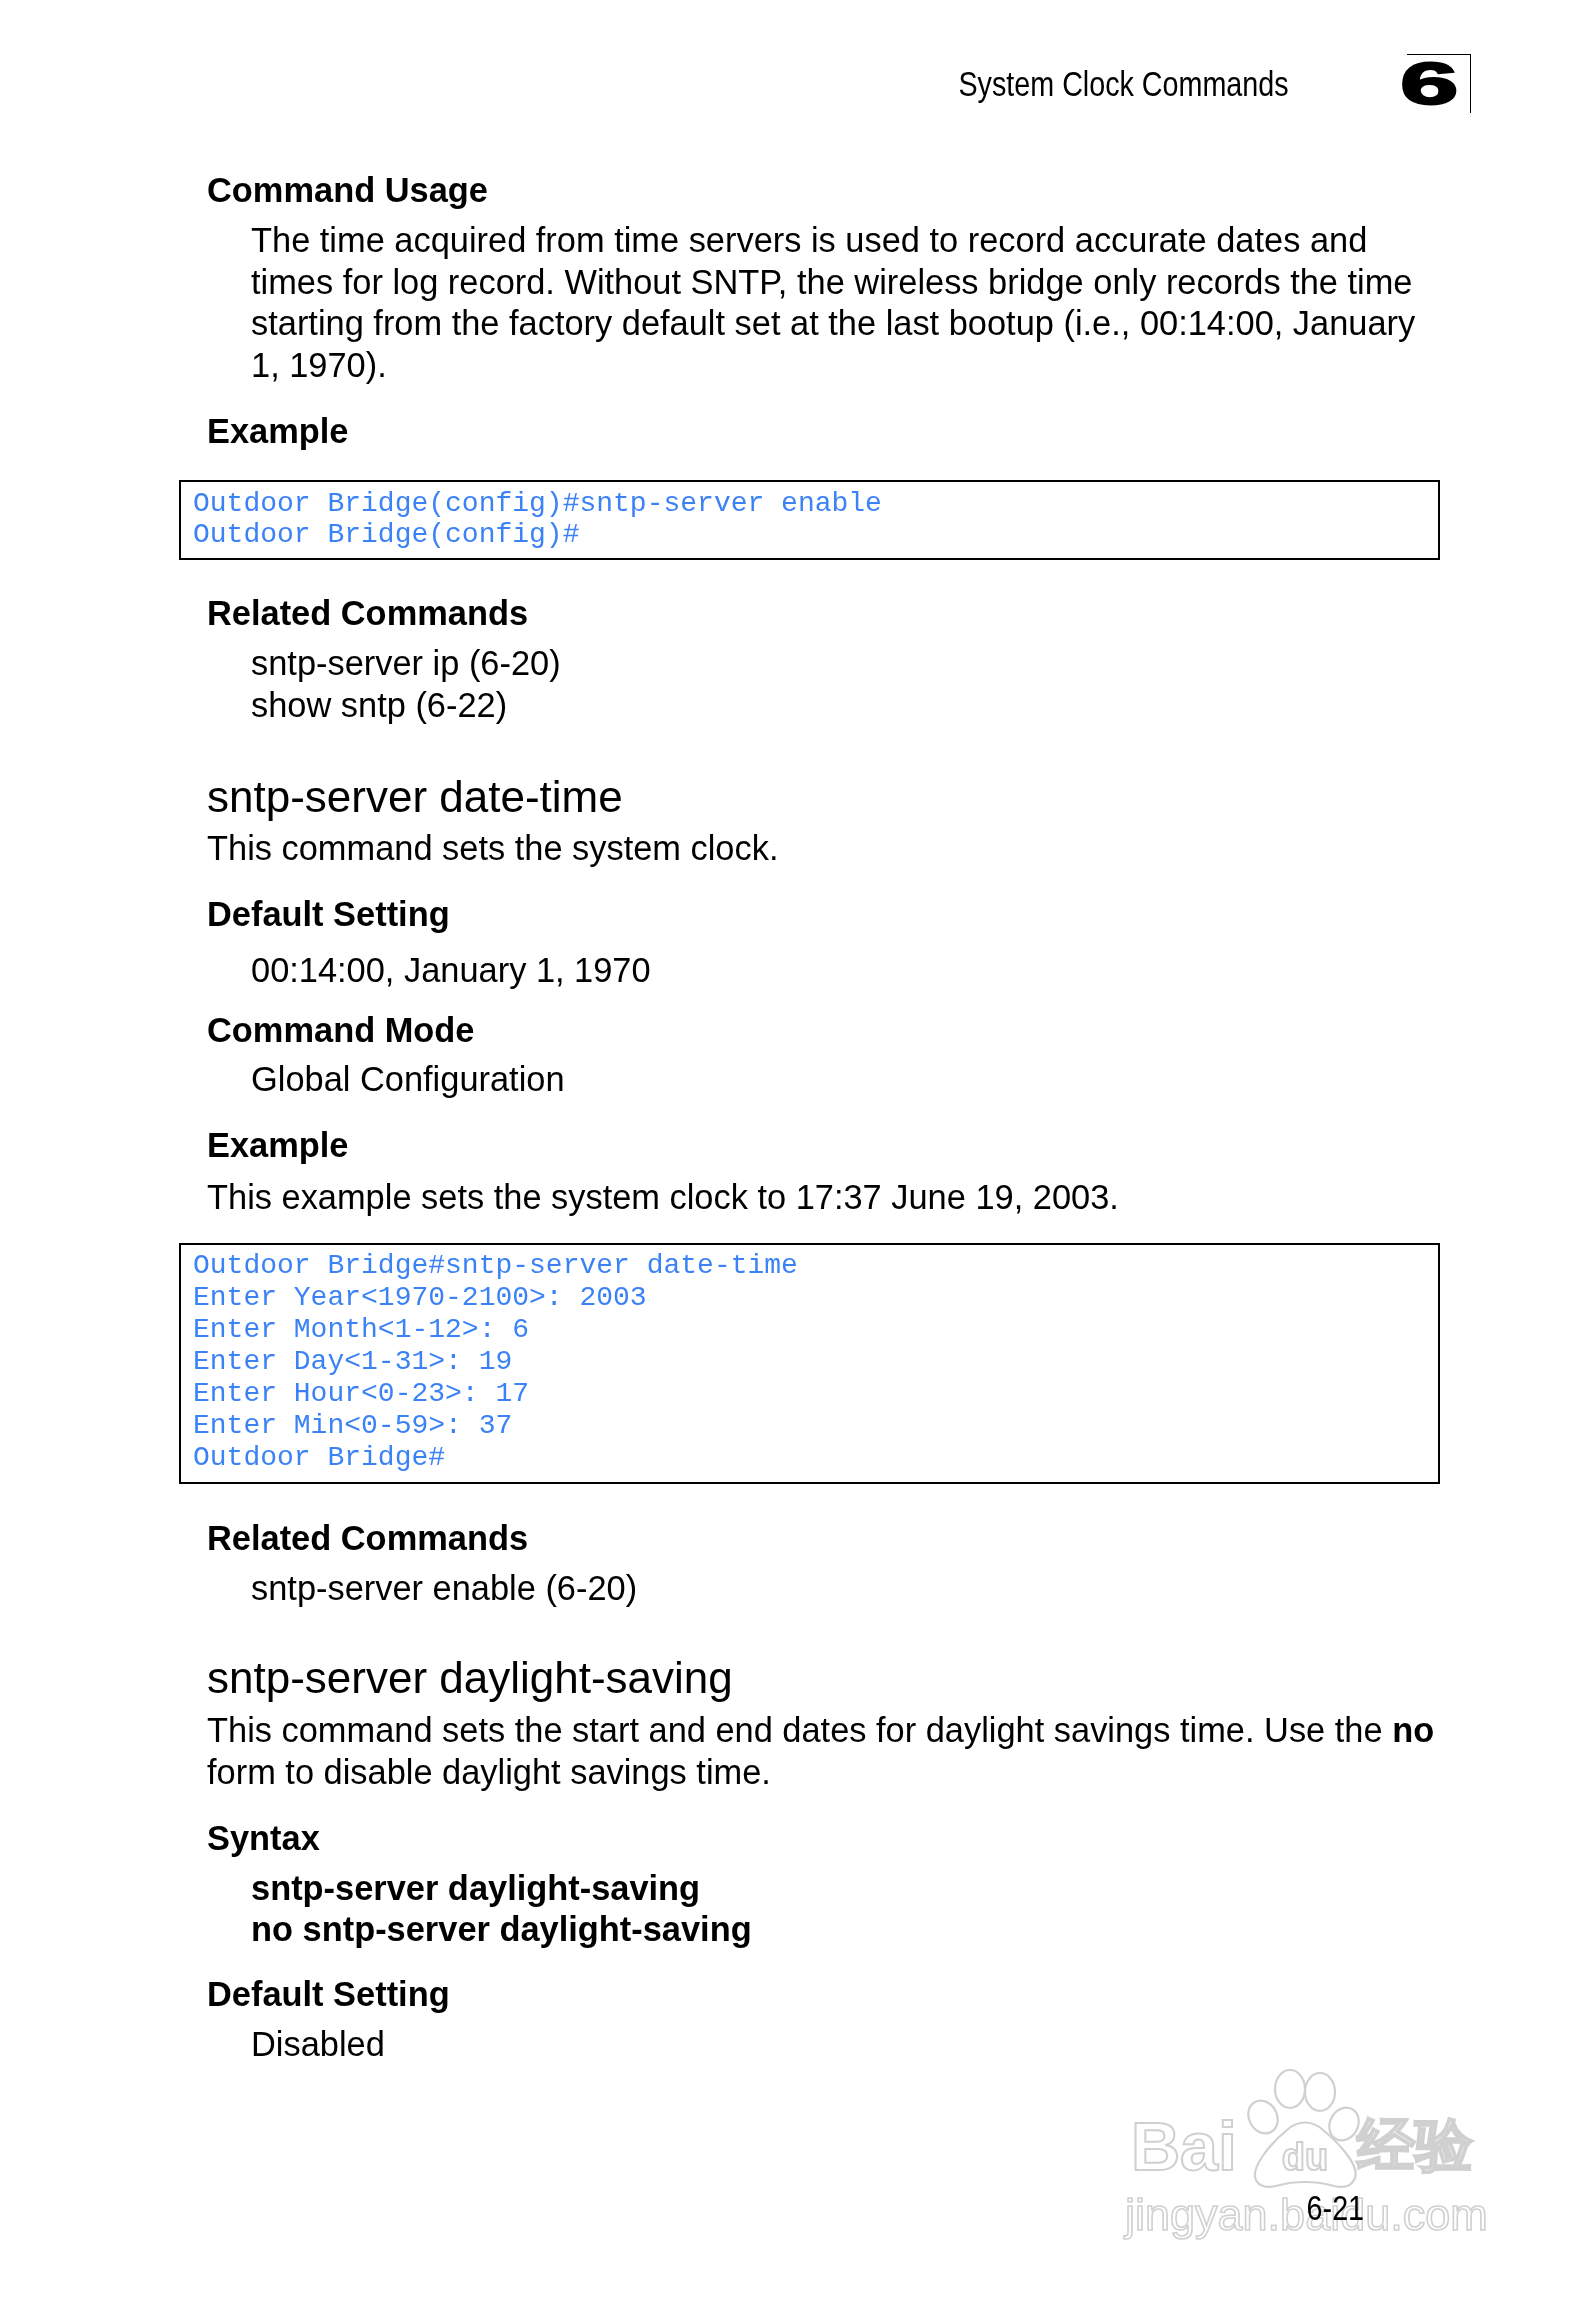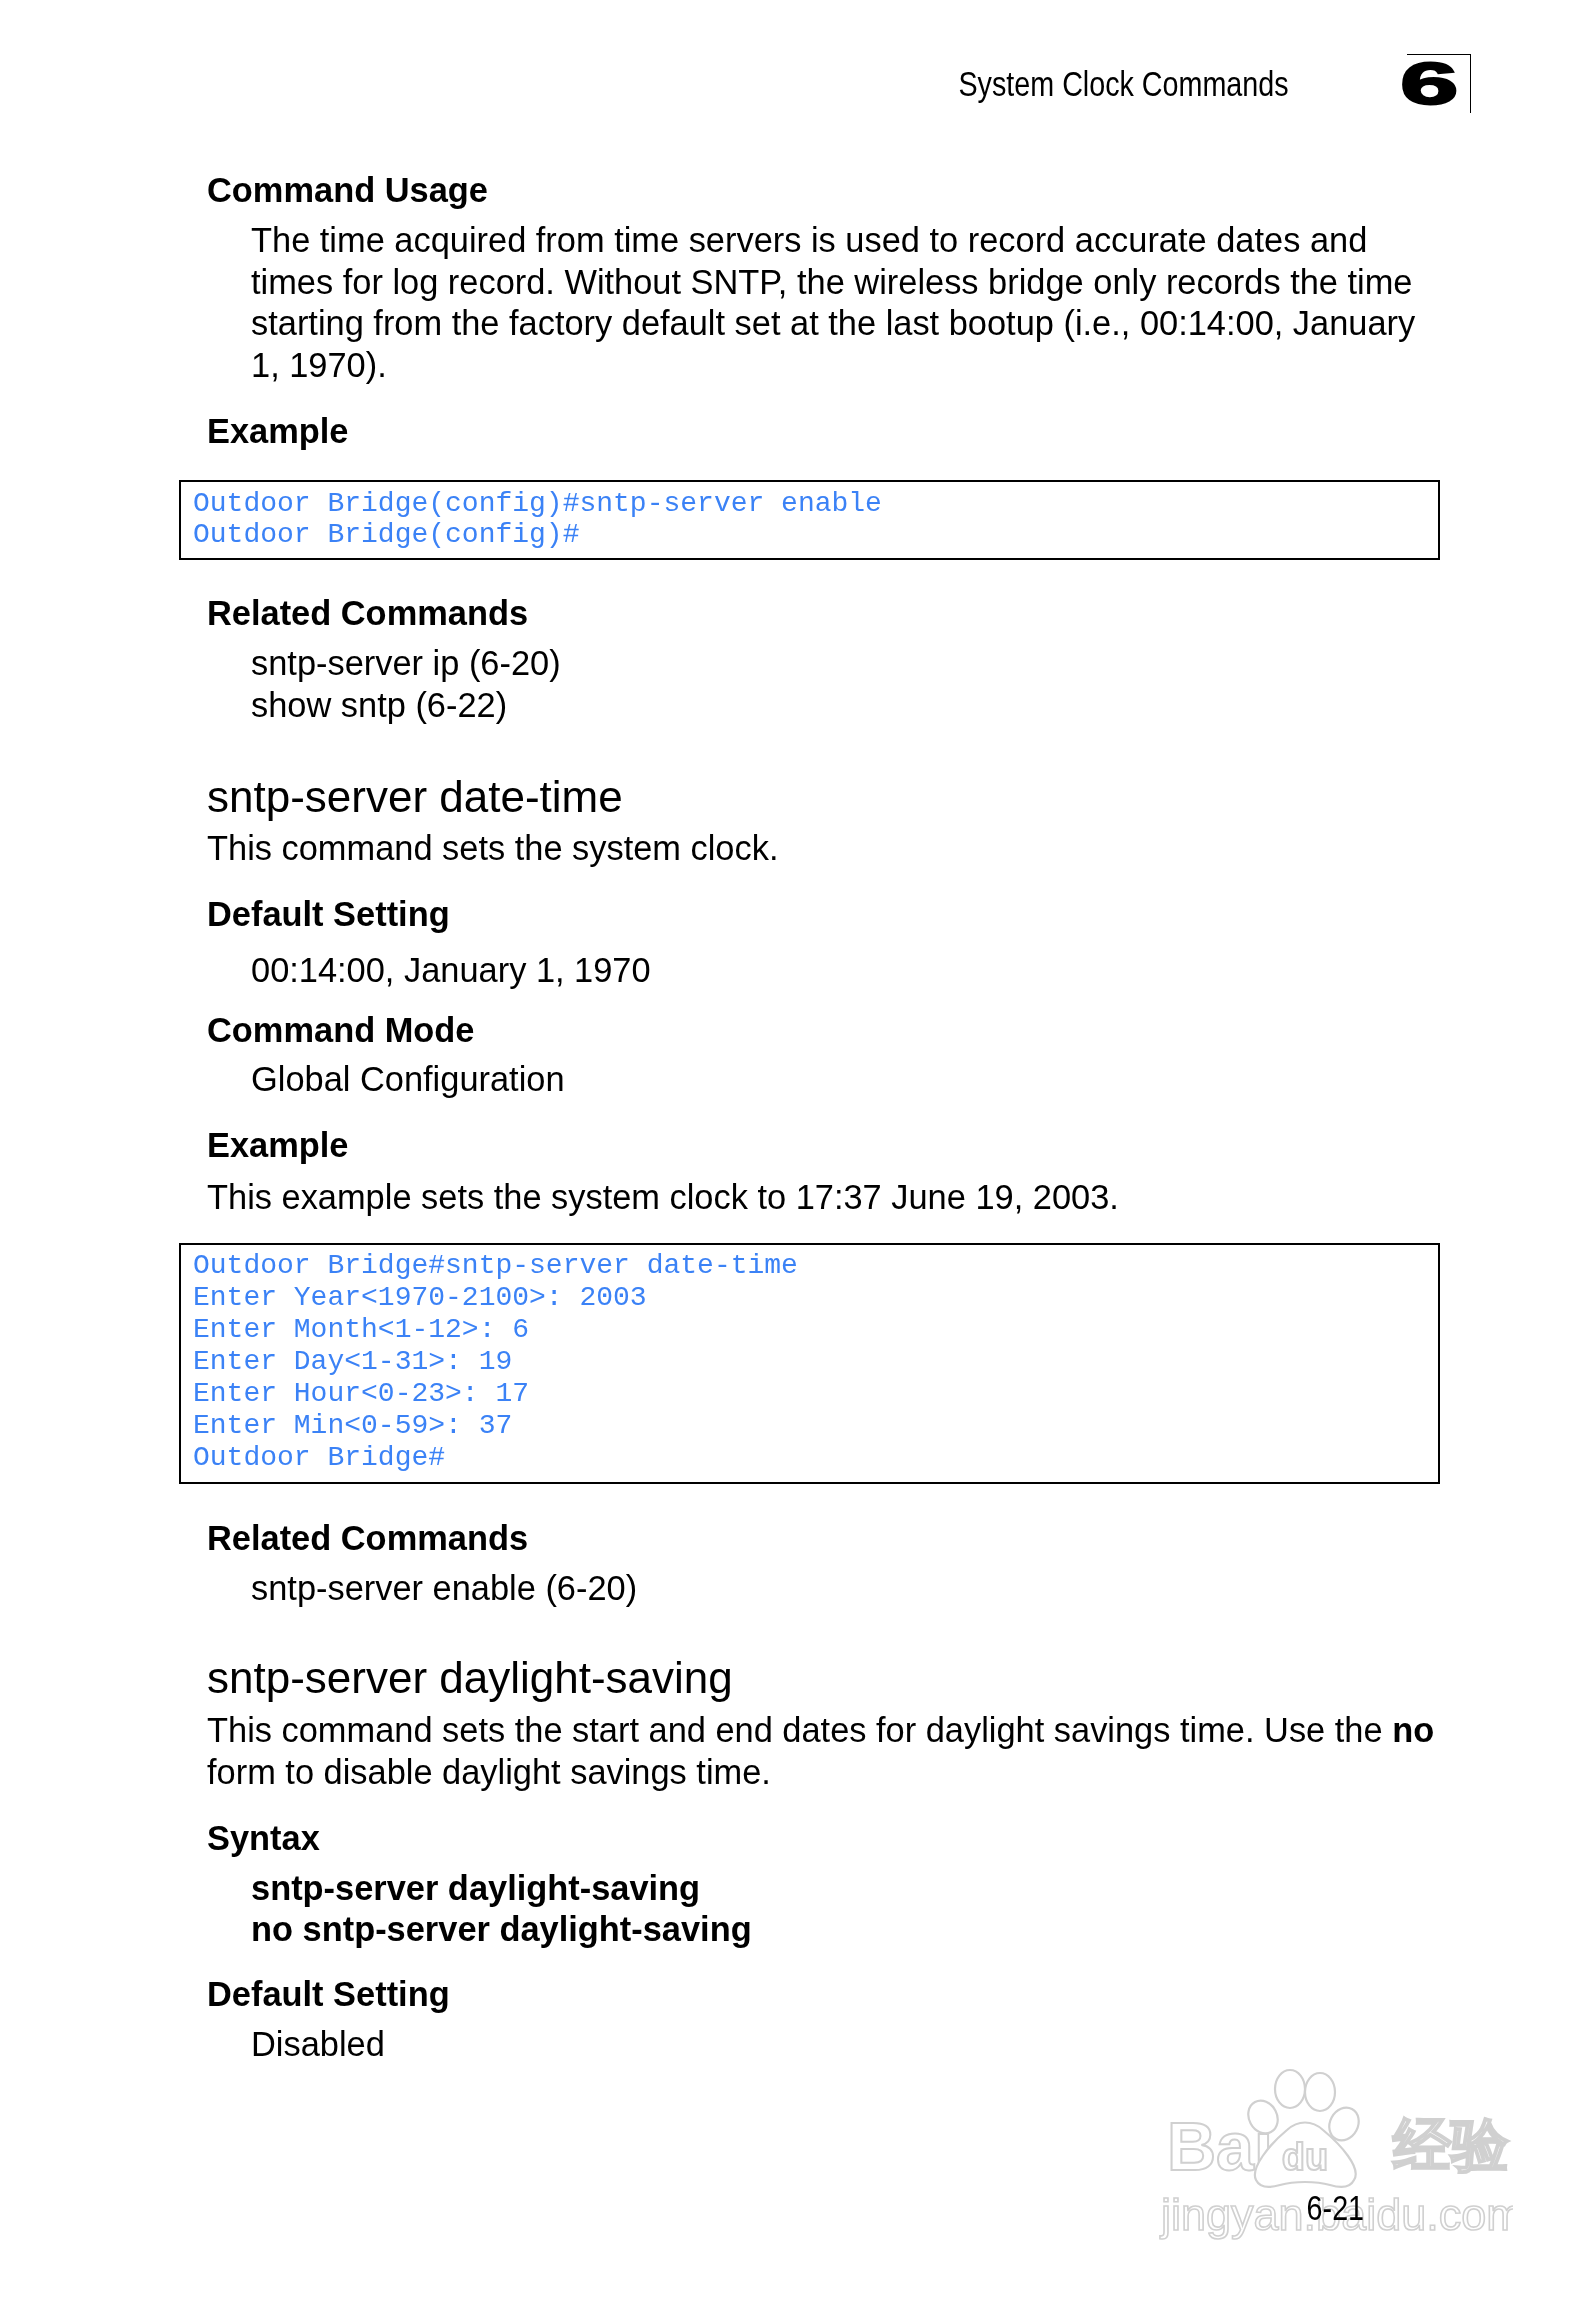--- a/index.html
+++ b/index.html
@@ -74,21 +74,20 @@
     z-index: 3;
   }
   .wm {
     position: absolute;
     white-space: nowrap;
     line-height: 1;
     font-family: "Liberation Sans", sans-serif;
     color: #ffffff;
     -webkit-text-stroke: 2px #d0d0d0;
     z-index: 1;
-    margin-left: 36px;
   }
   .wm-paw {
     position: absolute;
     left: 1240px;
     top: 2060px;
     width: 130px;
     height: 140px;
     z-index: 1;
   }
 </style>

